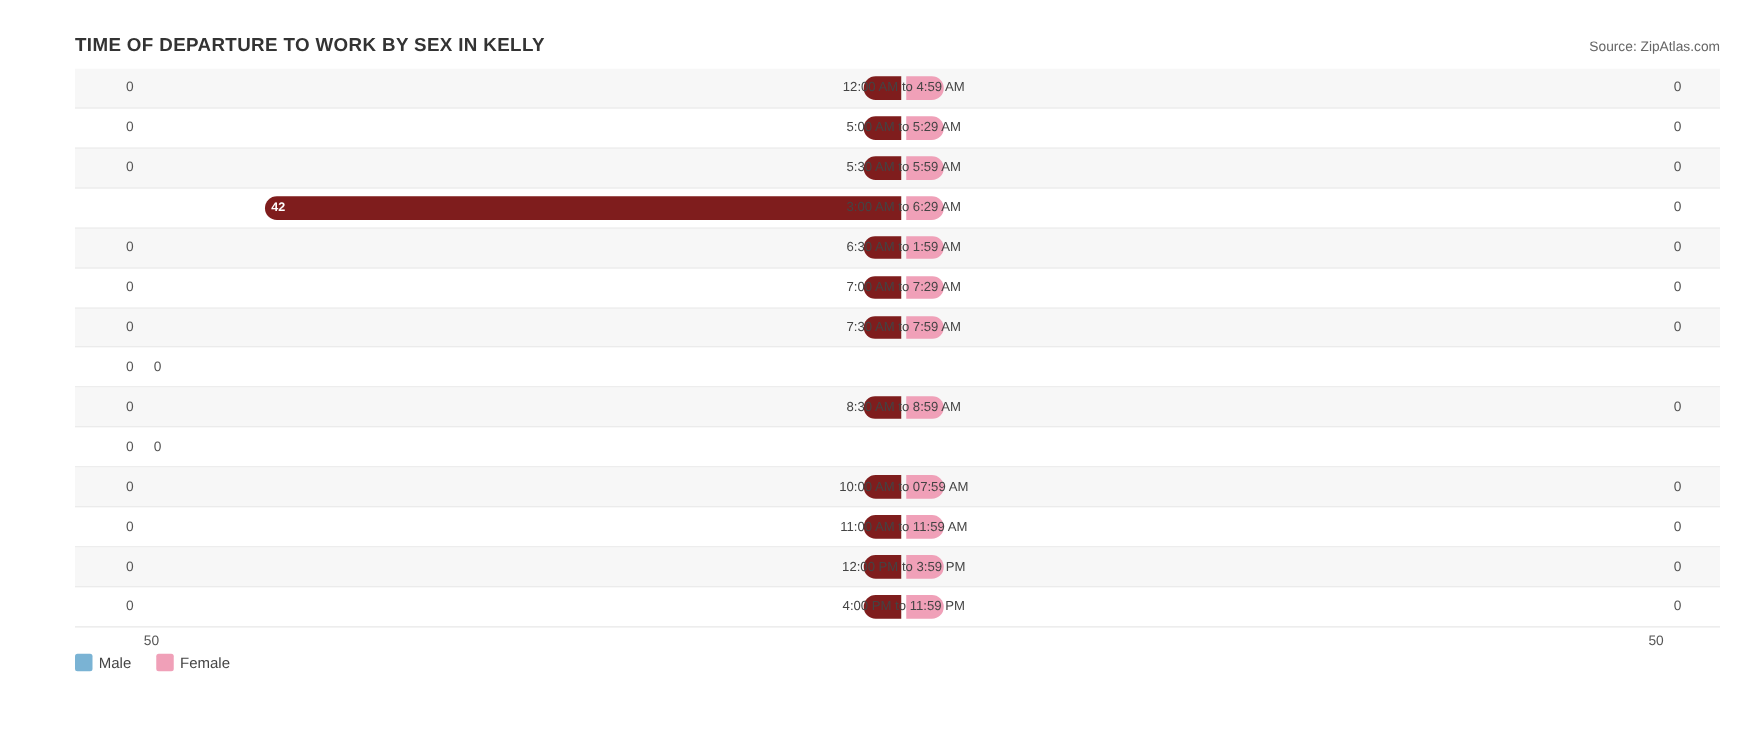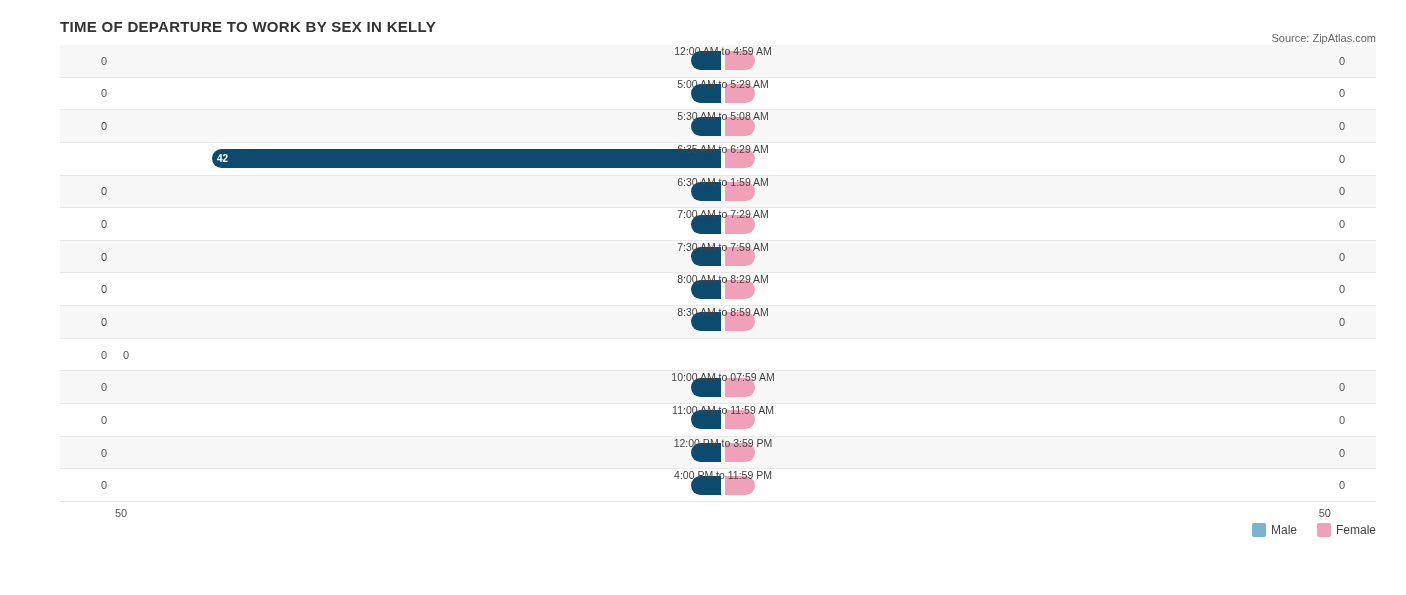--- a/index.html
+++ b/index.html
@@ -6,21 +6,21 @@
     body {
       background: #fff;
       font-family: Arial, sans-serif;
       width: 1406px;
       height: 595px;
       overflow: hidden;
     }
     .chart-container {
       width: 1406px;
       height: 595px;
-      padding: 18px 30px 50px 60px;
+      padding: 28px 30px 50px 60px;
       position: relative;
     }
     .chart-title {
       font-size: 15px;
       font-weight: bold;
       color: #333;
       margin-bottom: 10px;
       letter-spacing: 0.3px;
     }
     .source-label {
@@ -58,21 +58,21 @@
       width: 55px;
       text-align: right;
       font-size: 11px;
       color: #555;
       padding-right: 8px;
       flex-shrink: 0;
     }
     .bars-section {
       flex: 1;
       display: flex;
-      align-items: flex-start;
+      align-items: center;
       height: 100%;
       position: relative;
     }
     
     .male-side {
       width: 50%;
       display: flex;
       align-items: center;
       justify-content: flex-end;
       height: 100%;
@@ -91,21 +91,21 @@
       left: 50%;
       transform: translateX(-50%);
       font-size: 10.5px;
       color: #444;
       white-space: nowrap;
       z-index: 2;
       text-align: center;
     }
     .male-bar {
       height: 60%;
-      background: #0c4a6e;
+      background: #7f1d1d;
       border-radius: 10px 0 0 10px;
       min-width: 0;
       display: flex;
       align-items: center;
       justify-content: flex-start;
       padding-left: 5px;
       font-size: 10px;
       color: #fff;
       font-weight: bold;
     }
@@ -138,21 +138,21 @@
       justify-content: space-between;
       font-size: 11px;
       color: #555;
     }
     .axis-right-spacer {
       width: 45px;
       flex-shrink: 0;
     }
     .legend {
       display: flex;
-      justify-content: flex-end;
+      justify-content: flex-start;
       gap: 20px;
       margin-top: 4px;
       font-size: 12px;
       color: #444;
     }
     .legend-item {
       display: flex;
       align-items: center;
       gap: 5px;
     }
@@ -198,34 +198,34 @@
             </div>
           </div>
           <div class="right-value">0</div>
         </div>
         <div class="bar-row">
           <div class="left-value">0</div>
           <div class="bars-section">
             <div class="male-side">
               <div class="male-bar" style="width: 30px; border-radius: 10px 0px 0px 10px;"></div>
             </div>
-            <div class="label-center">5:30 AM to 5:08 AM</div>
+            <div class="label-center">5:30 AM to 5:59 AM</div>
             <div class="female-side">
               <div class="female-bar" style="width: 30px; border-radius: 0px 10px 10px 0px;"></div>
             </div>
           </div>
           <div class="right-value">0</div>
         </div>
         <div class="bar-row">
           <div class="left-value"></div>
           <div class="bars-section">
             <div class="male-side">
               <div class="male-bar" style="width: 84%;">42</div>
             </div>
-            <div class="label-center">6:35 AM to 6:29 AM</div>
+            <div class="label-center">3:00 AM to 6:29 AM</div>
             <div class="female-side">
               <div class="female-bar" style="width: 30px; border-radius: 0px 10px 10px 0px;"></div>
             </div>
           </div>
           <div class="right-value">0</div>
         </div>
         <div class="bar-row">
           <div class="left-value">0</div>
           <div class="bars-section">
             <div class="male-side">
@@ -259,29 +259,20 @@
             </div>
             <div class="label-center">7:30 AM to 7:59 AM</div>
             <div class="female-side">
               <div class="female-bar" style="width: 30px; border-radius: 0px 10px 10px 0px;"></div>
             </div>
           </div>
           <div class="right-value">0</div>
         </div>
         <div class="bar-row">
           <div class="left-value">0</div>
-          <div class="bars-section">
-            <div class="male-side">
-              <div class="male-bar" style="width: 30px; border-radius: 10px 0px 0px 10px;"></div>
-            </div>
-            <div class="label-center">8:00 AM to 8:29 AM</div>
-            <div class="female-side">
-              <div class="female-bar" style="width: 30px; border-radius: 0px 10px 10px 0px;"></div>
-            </div>
-          </div>
           <div class="right-value">0</div>
         </div>
         <div class="bar-row">
           <div class="left-value">0</div>
           <div class="bars-section">
             <div class="male-side">
               <div class="male-bar" style="width: 30px; border-radius: 10px 0px 0px 10px;"></div>
             </div>
             <div class="label-center">8:30 AM to 8:59 AM</div>
             <div class="female-side">

